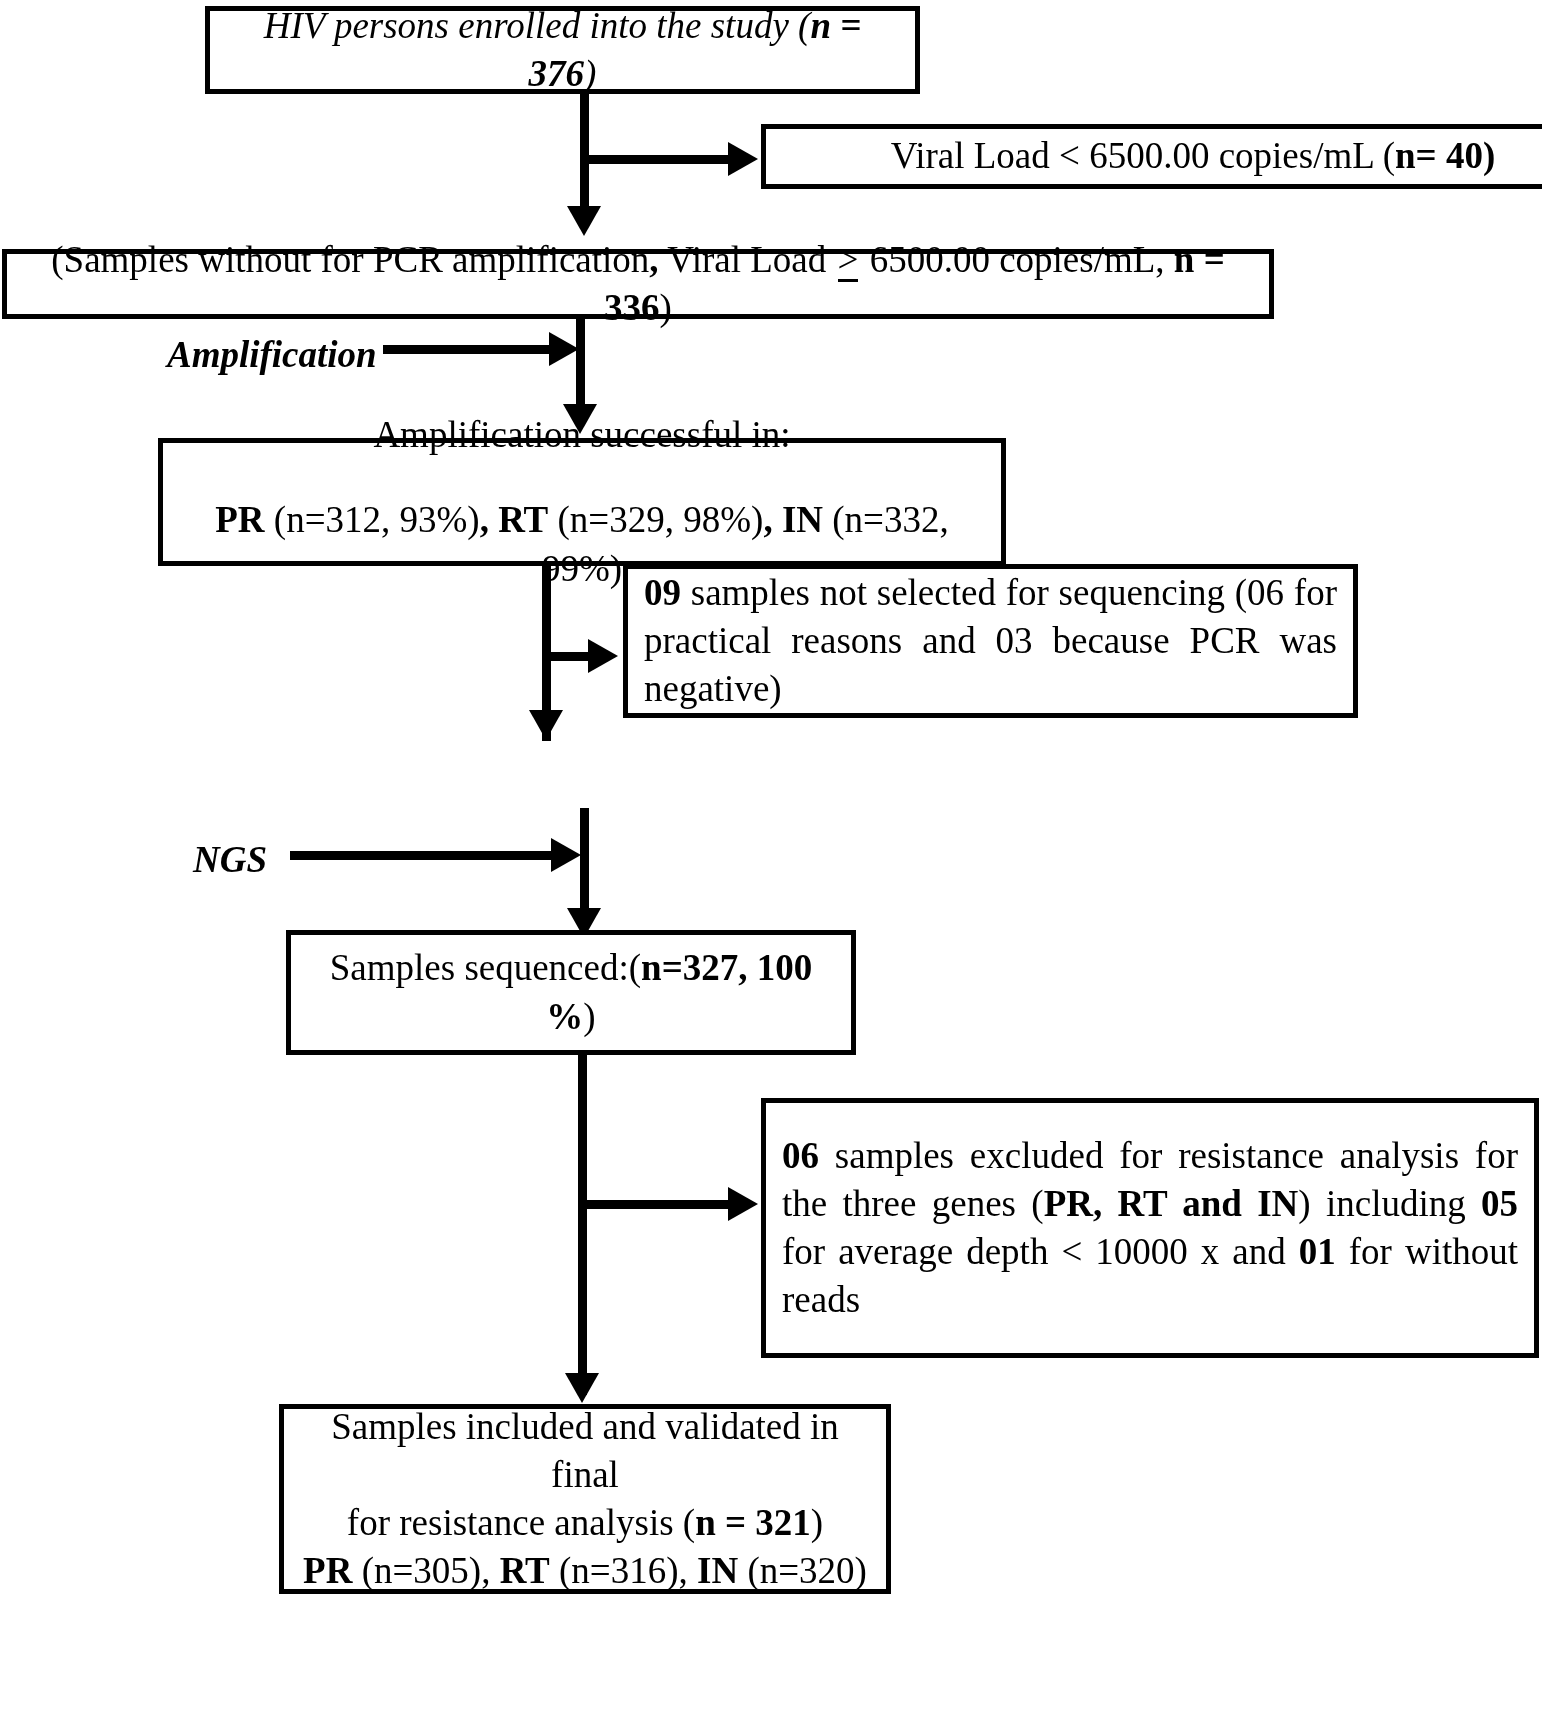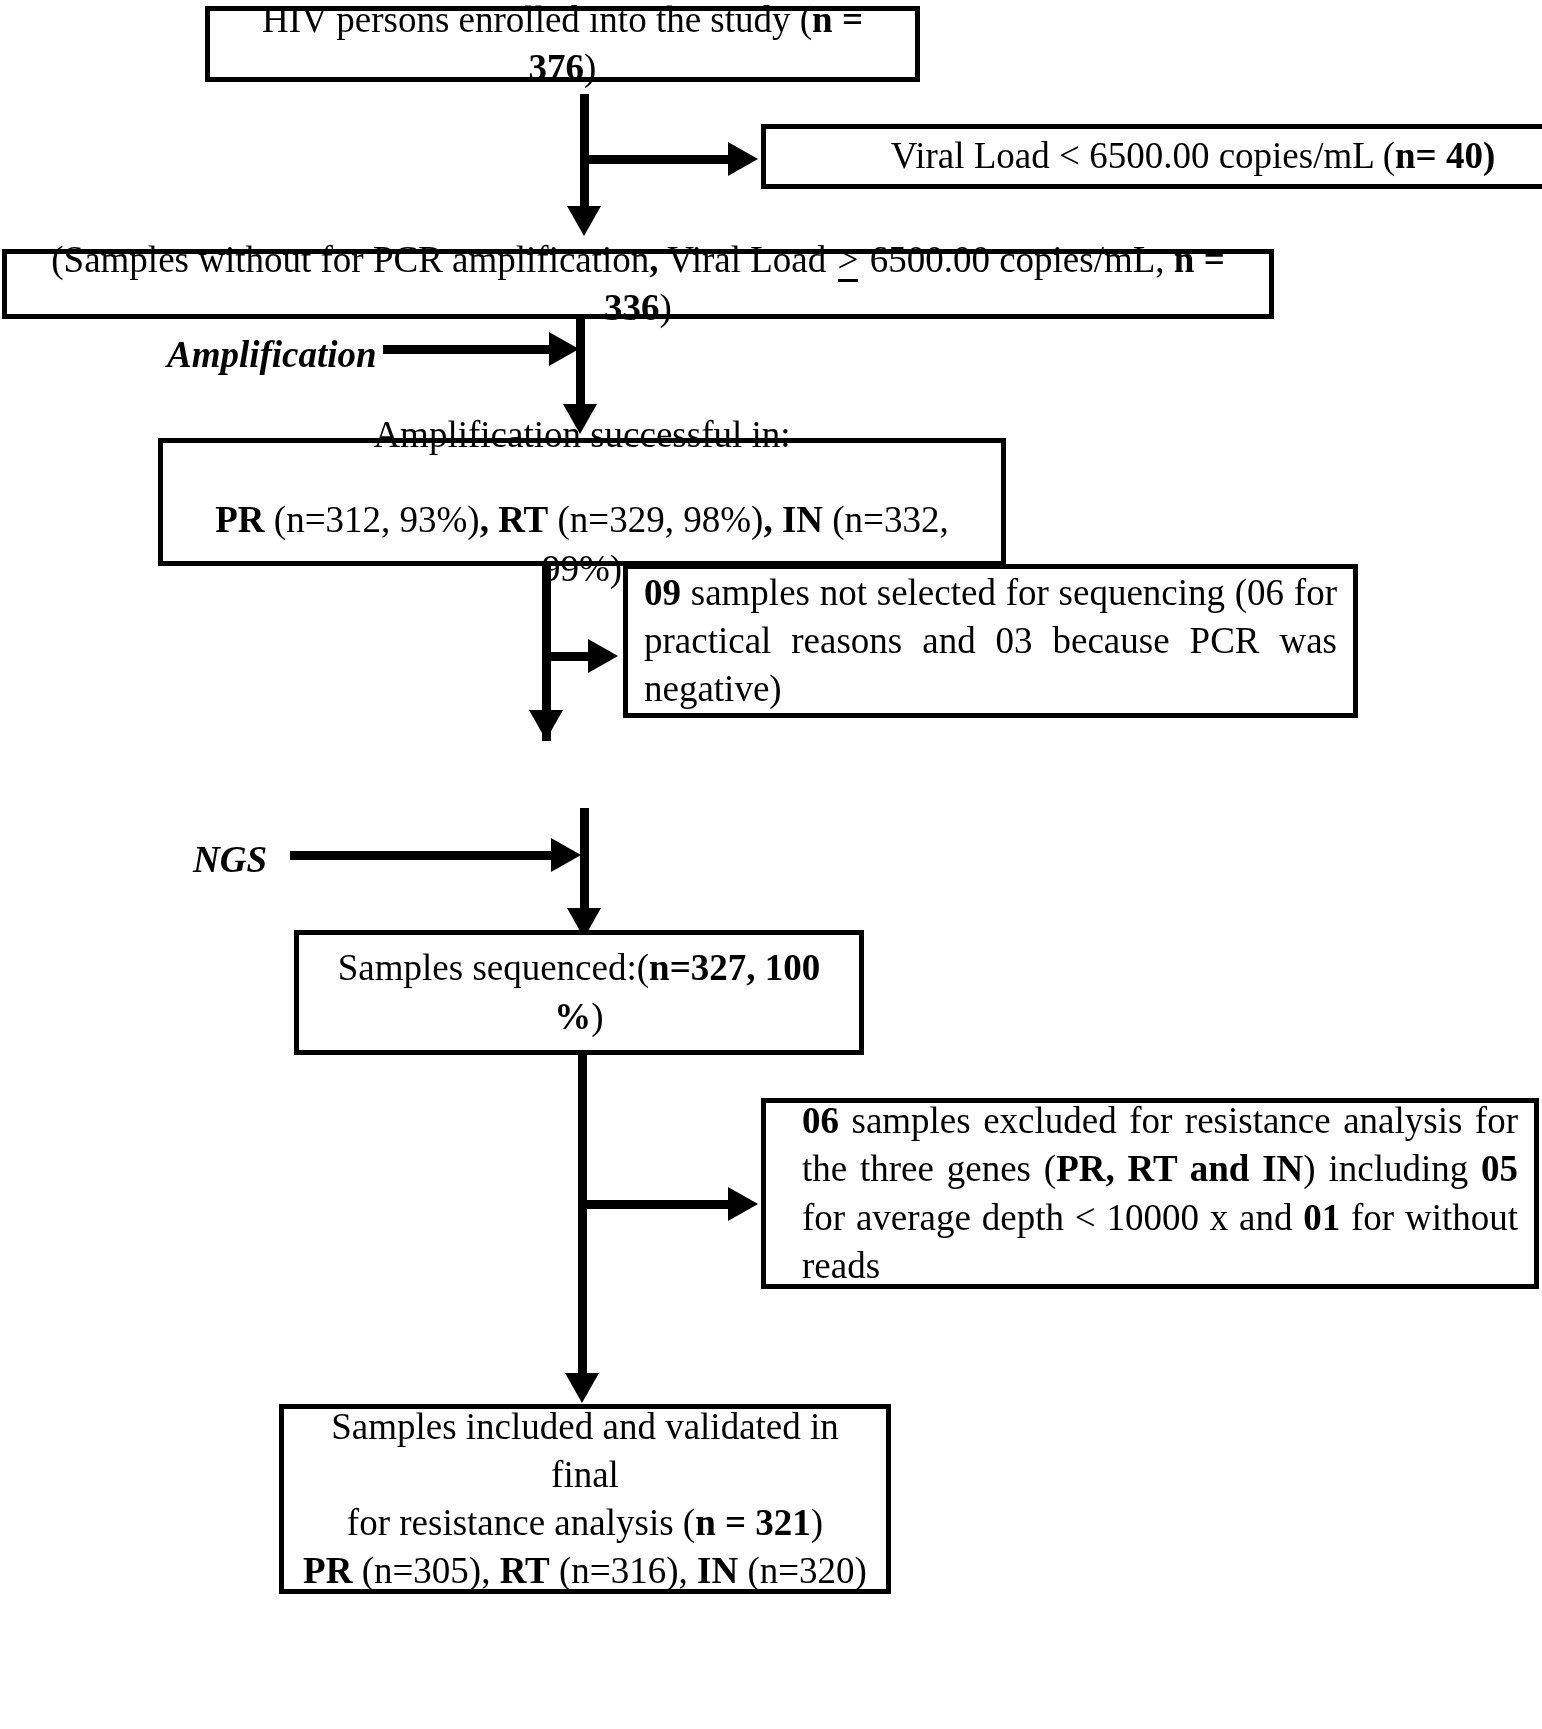--- a/index.html
+++ b/index.html
@@ -76,21 +76,21 @@
     font-style: italic;
     font-size: 37px;
     white-space: nowrap;
   }
 </style>
 </head>
 <body>
 
 <div id="page">
 
-  <div class="box center" style="left:205px; top:6px; width:715px; height:76px;">
+  <div class="box center" style="left:205px; top:6px; width:715px; height:88px;font-style:italic;">
     <div class="pad">
       <span>HIV persons enrolled into the study (</span><b>n = 376</b><span>)</span>
     </div>
   </div>
 
   <div class="vline" style="left:580px; top:94px; height:118px;"></div>
   <div class="arrow-down" style="left:567px; top:206px;"></div>
 
   <div class="hline" style="left:584px; top:155px; width:150px;"></div>
   <div class="arrow-right" style="left:728px; top:142px;"></div>
@@ -136,33 +136,33 @@
   </div>
 
 
   <div class="vline" style="left:580px; top:808px; height:115px;"></div>
   <div class="arrow-down" style="left:567px; top:908px;"></div>
 
   <div class="sidelabel" style="left:193px; top:838px;">NGS</div>
   <div class="hline" style="left:290px; top:851px; width:265px;"></div>
   <div class="arrow-right" style="left:551px; top:838px;"></div>
 
-  <div class="box center" style="left:294px; top:930px; width:570px; height:125px;">
+  <div class="box center" style="left:286px; top:930px; width:570px; height:125px;">
     <div class="pad">
       <span>Samples sequenced:(</span><b>n=327, 100 %</b><span>)</span>
     </div>
   </div>
 
   <div class="vline" style="left:578px; top:1055px; height:340px;"></div>
   <div class="arrow-down" style="left:565px; top:1373px;"></div>
 
   <div class="hline" style="left:582px; top:1200px; width:152px;"></div>
   <div class="arrow-right" style="left:728px; top:1187px;"></div>
 
-  <div class="box just" style="left:761px; top:1098px; width:778px; height:191px;padding-left:20px;">
+  <div class="box just" style="left:761px; top:1098px; width:778px; height:260px;">
     <div class="pad">
       <b>06</b><span> samples excluded for resistance analysis for the three genes (</span><b>PR, RT and IN</b><span>) including </span><b>05</b><span> for average depth &lt; 10000 x and </span><b>01</b><span> for without reads</span>
     </div>
   </div>
 
   <div class="box center" style="left:279px; top:1404px; width:612px; height:190px;">
     <div class="pad">Samples included and validated in final</div>
     <div class="pad">
       <span>for resistance analysis (</span><b>n = 321</b><span>)</span>
     </div>

